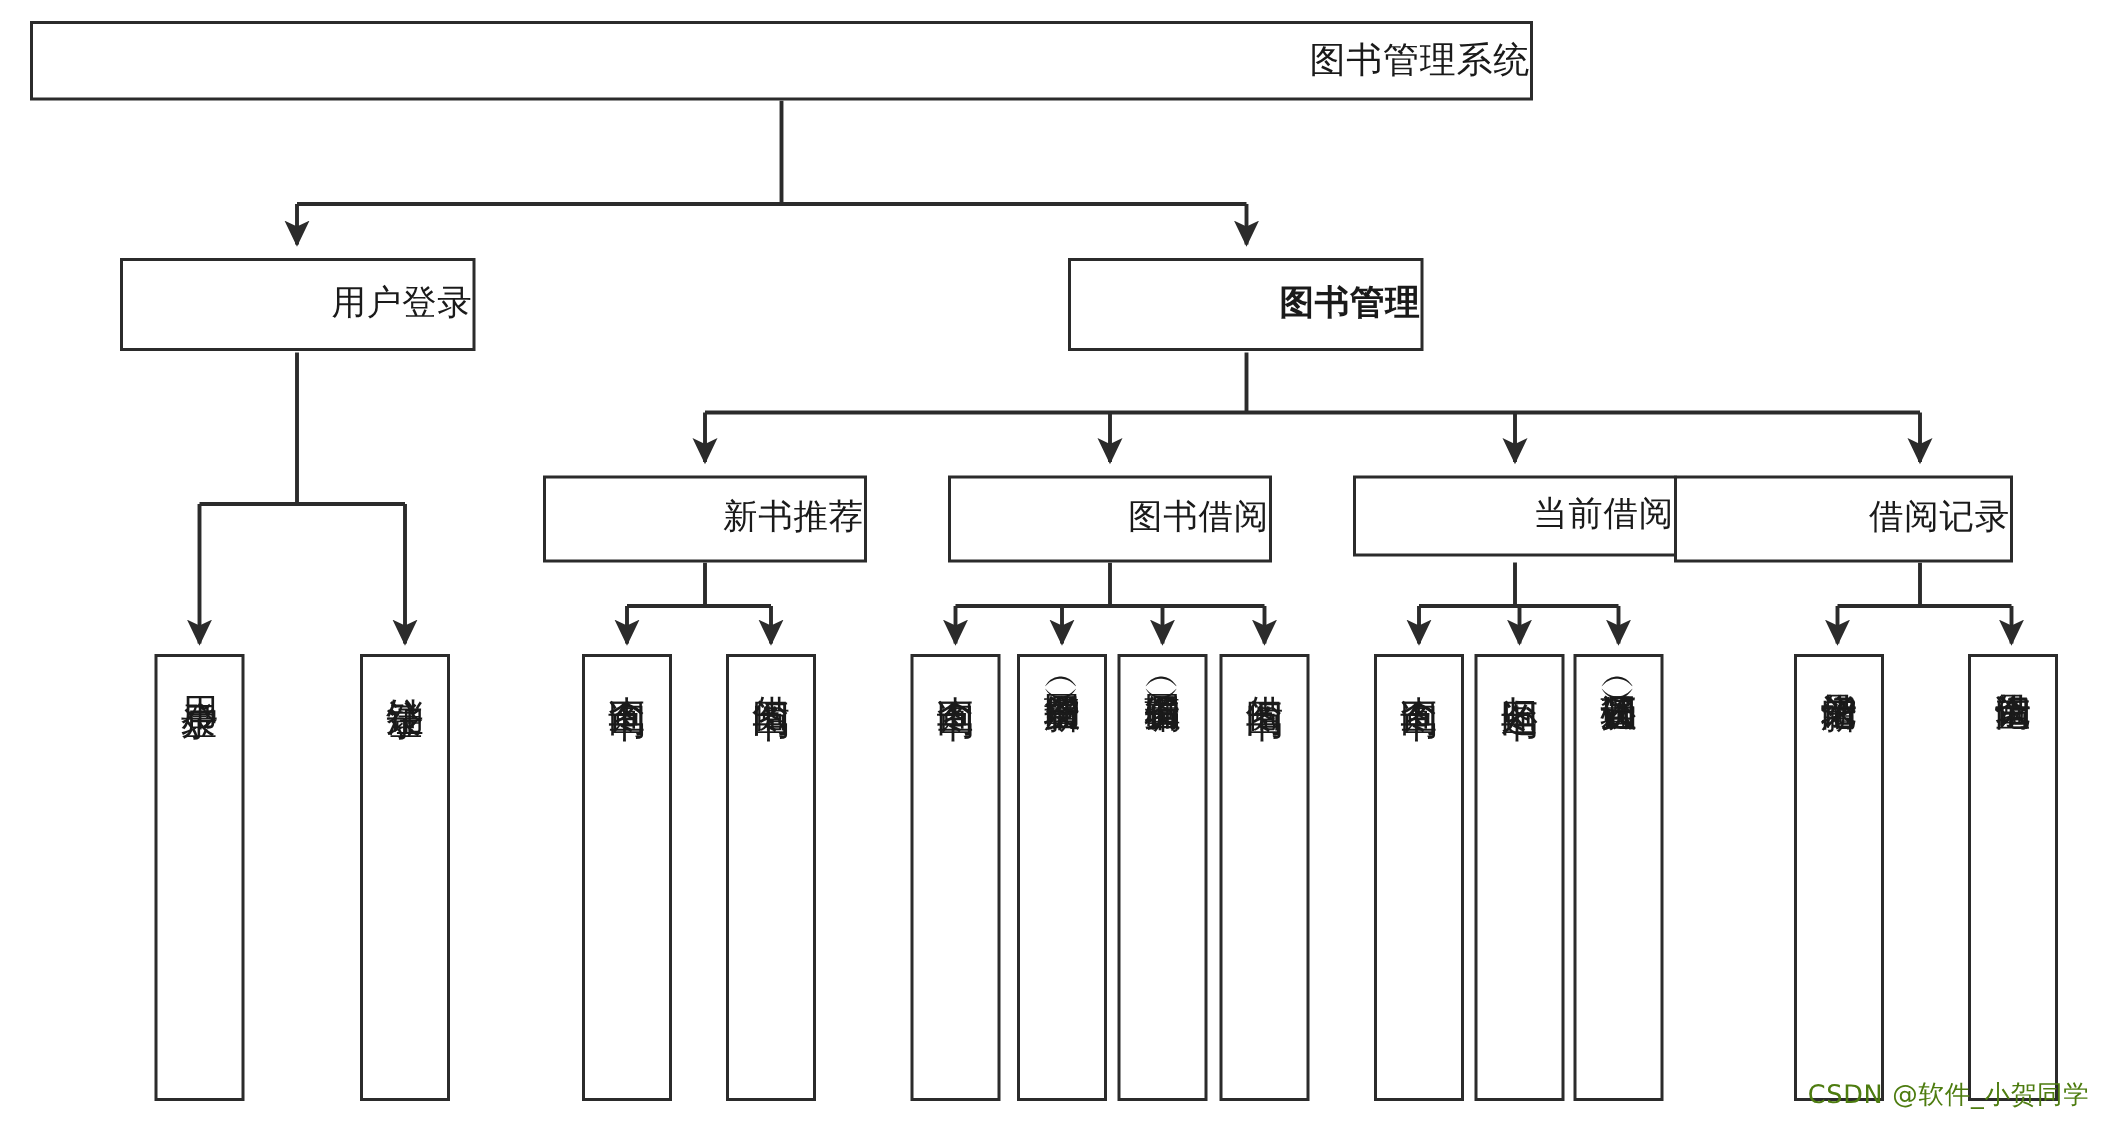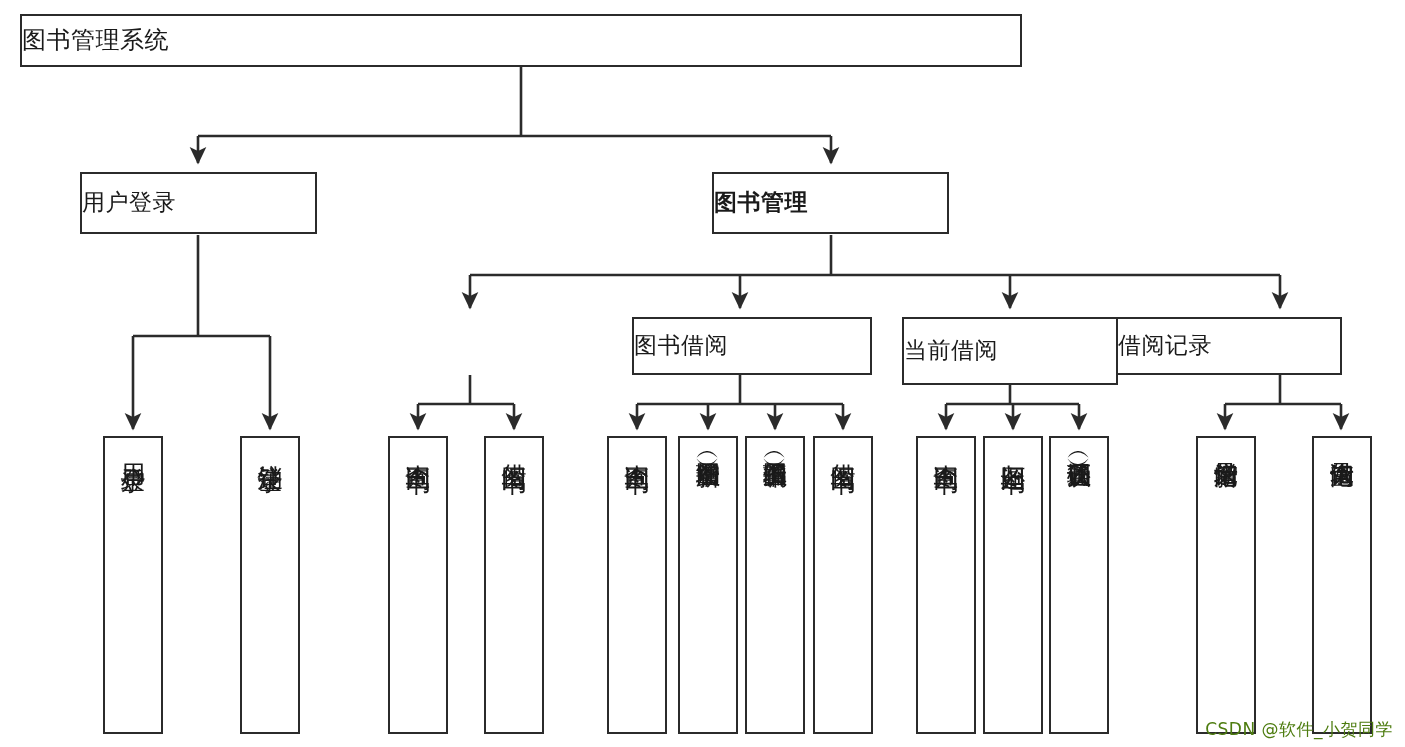--- a/index.html
+++ b/index.html
@@ -27,21 +27,21 @@
     height: 747px;
     pointer-events: none;
   }
   .node {
     position: absolute;
     box-sizing: border-box;
     background: #ffffff;
     border: 2.4px solid #2b2b2b;
     display: flex;
     align-items: center;
-    justify-content: flex-start;
+    justify-content: flex-end;
     z-index: 2;
   }
   .node .node-label {
     display: block;
     text-align: center;
     color: #1a1a1a;
     line-height: 1.18;
     letter-spacing: 0.5px;
   }
   
@@ -143,26 +143,29 @@
   </div>
 
   <div class="node horiz" style="left:80px; top:172px; width:237px; height:62px;">
     <span class="node-label">用户登录</span>
   </div>
 
   <div class="node horiz" style="left:712px; top:172px; width:237px; height:62px;font-weight:bold;">
     <span class="node-label">图书管理</span>
   </div>
 
-
-  <div class="node horiz" style="left:632px; top:317px; width:240px; height:58px;">
+  <div class="node horiz" style="left:362px; top:317px; width:216px; height:58px;">
+    <span class="node-label">新书推荐</span>
+  </div>
+
+  <div class="node horiz" style="left:632px; top:317px; width:216px; height:58px;">
     <span class="node-label">图书借阅</span>
   </div>
 
-  <div class="node horiz" style="left:902px; top:317px; width:216px; height:68px;">
+  <div class="node horiz" style="left:902px; top:317px; width:216px; height:54px;">
     <span class="node-label">当前借阅</span>
   </div>
 
   <div class="node horiz" style="left:1116px; top:317px; width:226px; height:58px;">
     <span class="node-label">借阅记录</span>
   </div>
 
   <div class="node vert" style="left:103px; top:436px; width:60px; height:298px;">
     <span class="node-label">用户登录</span>
   </div>

